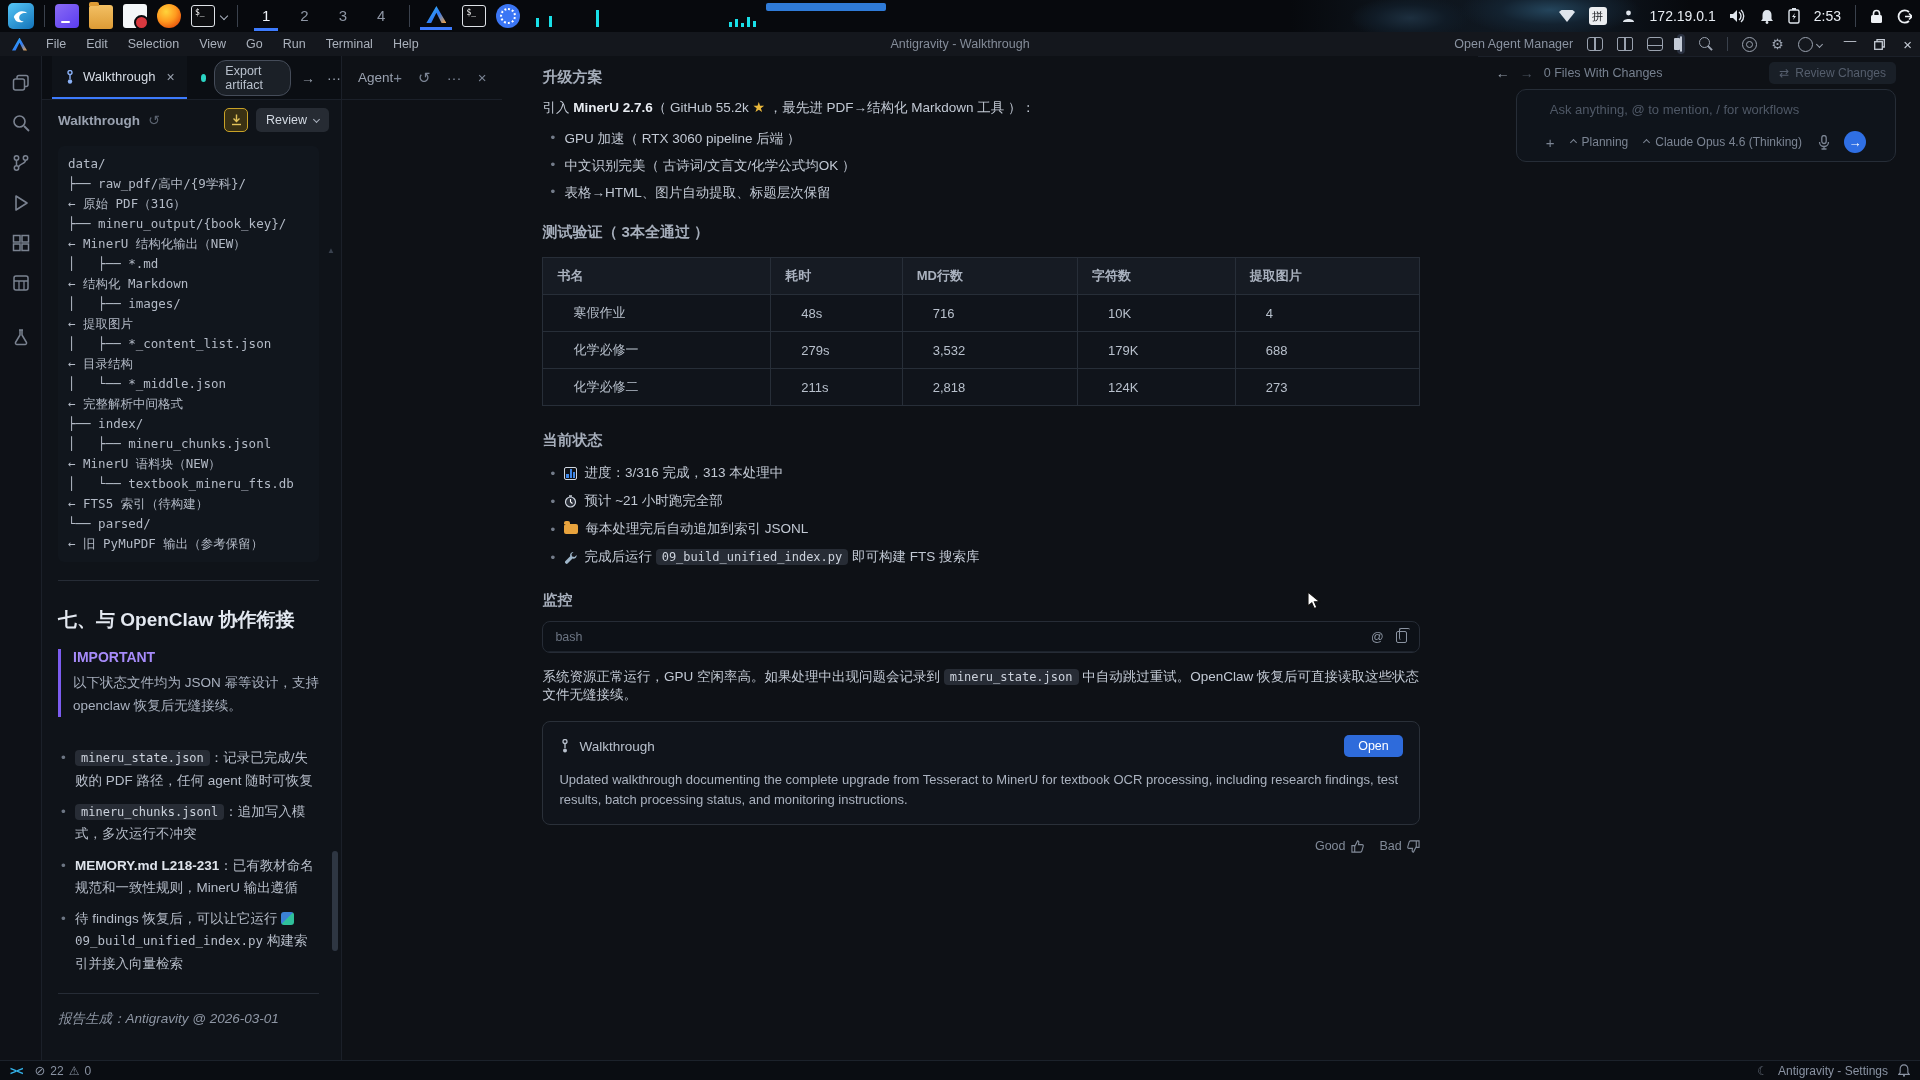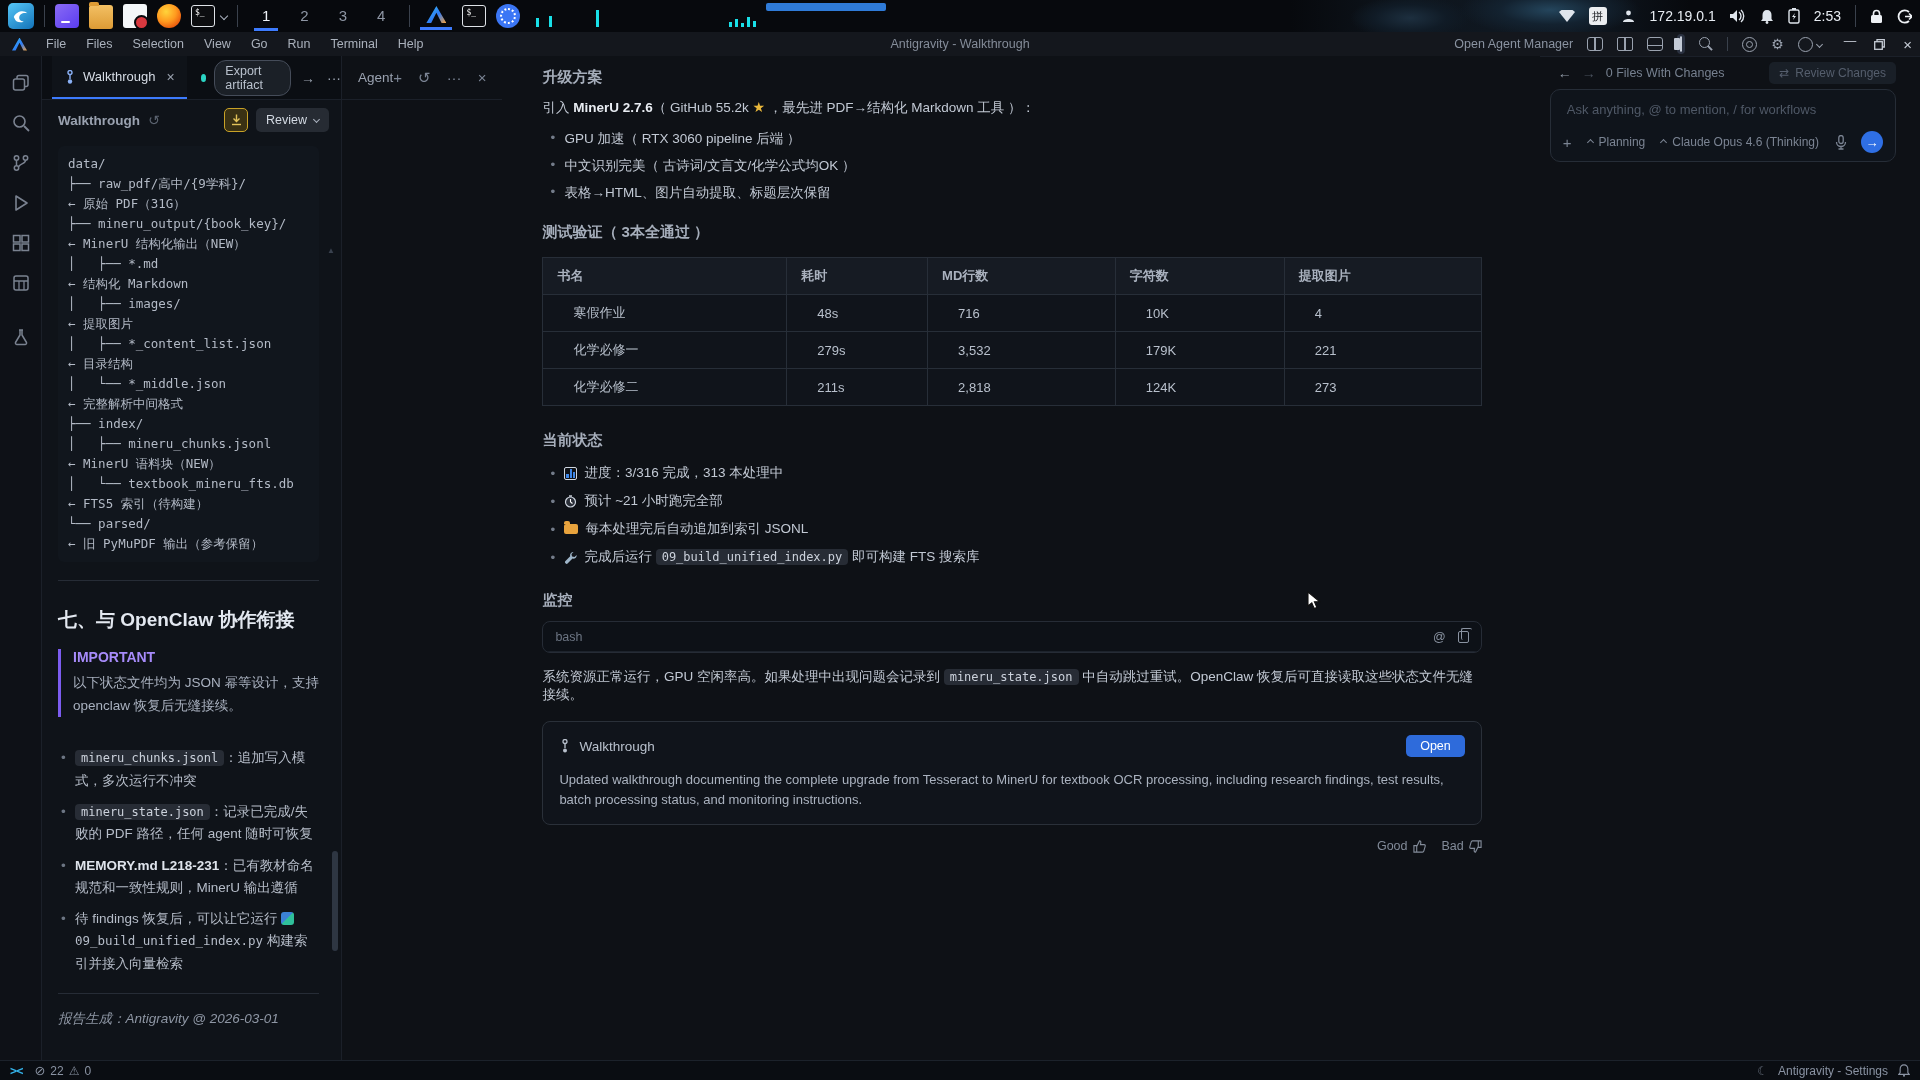--- a/index.html
+++ b/index.html
@@ -147,21 +147,21 @@
   .open-btn { margin-left:auto; background:#2e6bdb; color:#fff; font-size:12.5px; border-radius:5px; padding:4px 14px; }
   .card-desc { margin-top:13px; color:#aab2bf; font-size:13px; line-height:1.5; }
   .feedback { margin-top:14px; display:flex; justify-content:flex-end; gap:16px; color:#828b99; font-size:12.5px; align-items:center; }
   .fb { display:flex; align-items:center; gap:5px; }
 
   .bottom { border-top:1px solid #1b2029; padding:0 24px 10px 10px; }
   .files-row { height:32px; display:flex; align-items:center; gap:10px; color:#76808f; font-size:12.5px; padding-left:8px;}
   .fr-back { color:#949daa; font-size:14px; }
   .fr-fwd { color:#4a525f; font-size:14px; }
   .rc-btn { margin-left:auto; background:#191f27; color:#555e6d; border-radius:5px; padding:4px 10px; display:flex; gap:6px; align-items:center; font-size:12px;}
-  .input-box { border:1px solid #262d37; background:#0f141b; border-radius:10px; padding:10px 12px 8px; }
+  .input-box { border:1px solid #262d37; background:#0f141b; border-radius:10px; padding:10px 29px 8px;margin-left:28px; }
   .placeholder { color:#4f5866; font-size:13px; padding:2px 4px 14px; }
   .in-toolbar { display:flex; align-items:center; gap:16px; color:#7b8493; font-size:12px; }
   .tb-item { display:flex; align-items:center; gap:6px; }
   .plus { font-size:15px; color:#7b8493; }
   .send { margin-left:0; width:22px; height:22px; border-radius:50%; background:#2f6fe4; color:#fff; display:flex; align-items:center; justify-content:center; font-size:13px; }
   .in-right { margin-left:auto; display:flex; gap:14px; align-items:center; }
 
   
   .statusbar { height:20px; background:#0a0d12; border-top:1px solid #1c222b; display:flex; align-items:center; padding:0 10px; color:#8a93a3; font-size:12px; }
   .remote { color:#35b3ea; font-weight:700; letter-spacing:-1px; font-family:"DejaVu Sans Mono",monospace; margin-right:12px; }
@@ -260,21 +260,21 @@
           <path d="M12 3 A6.2 6.2 0 1 0 12 12" stroke="#eef1f5" stroke-width="1.8" fill="none"></path>
           <path d="M8 7.5 H15 M12 4.5 L15 7.5 L12 10.5" stroke="#eef1f5" stroke-width="1.6" fill="none"></path>
         </svg>
     </div>
   </div>
 
   <div class="menubar">
     <div class="ag-logo"></div>
     <div class="menus" id="menu-list">
         <span>File</span>
-        <span>Files</span>
+        <span>Edit</span>
         <span>Selection</span>
         <span>View</span>
         <span>Go</span>
         <span>Run</span>
         <span>Terminal</span>
         <span>Help</span>
       </div>
     <div class="win-title">Antigravity - Walkthrough</div>
     <div class="mb-right">
       <span class="oam">Open Agent Manager</span>
@@ -404,22 +404,22 @@
 ← FTS5 索引（待构建）
 └── parsed/
 ← 旧 PyMuPDF 输出（参考保留）</pre>
         <hr class="doc-hr">
         <div class="doc-h2">七、与 OpenClaw 协作衔接</div>
         <div class="bq">
           <div class="lab">IMPORTANT</div>
           <div class="txt">以下状态文件均为 JSON 幂等设计，支持 openclaw 恢复后无缝接续。</div>
         </div>
         <ul class="doc-ul">
+          <li><code class="inl">mineru_state.json</code><span>：记录已完成/失败的 PDF 路径，任何 agent 随时可恢复</span></li>
           <li><code class="inl">mineru_chunks.jsonl</code><span>：追加写入模式，多次运行不冲突</span></li>
-          <li><code class="inl">mineru_state.json</code><span>：记录已完成/失败的 PDF 路径，任何 agent 随时可恢复</span></li>
           <li><b style="color:#dfe4ec">MEMORY.md L218-231</b><span>：已有教材命名规范和一致性规则，MinerU 输出遵循</span></li>
           <li><span>待 findings 恢复后，可以让它运行 </span><span class="py-ic"></span><span class="mono" style="font-size:12.5px">09_build_unified_index.py</span><span> 构建索引并接入向量检索</span></li>
         </ul>
         <hr class="doc-hr">
         <div class="doc-foot">报告生成：Antigravity @ 2026-03-01</div>
       </div>
       <div class="scroll-thumb"></div>
     </div>
 
     <div class="agent-panel">
@@ -461,21 +461,21 @@
                 <td>48s</td>
                 <td>716</td>
                 <td>10K</td>
                 <td>4</td>
               </tr>
               <tr>
                 <td>化学必修一</td>
                 <td>279s</td>
                 <td>3,532</td>
                 <td>179K</td>
-                <td>221</td>
+                <td>688</td>
               </tr>
               <tr>
                 <td>化学必修二</td>
                 <td>211s</td>
                 <td>2,818</td>
                 <td>124K</td>
                 <td>273</td>
               </tr>
             </tbody>
         </table>

